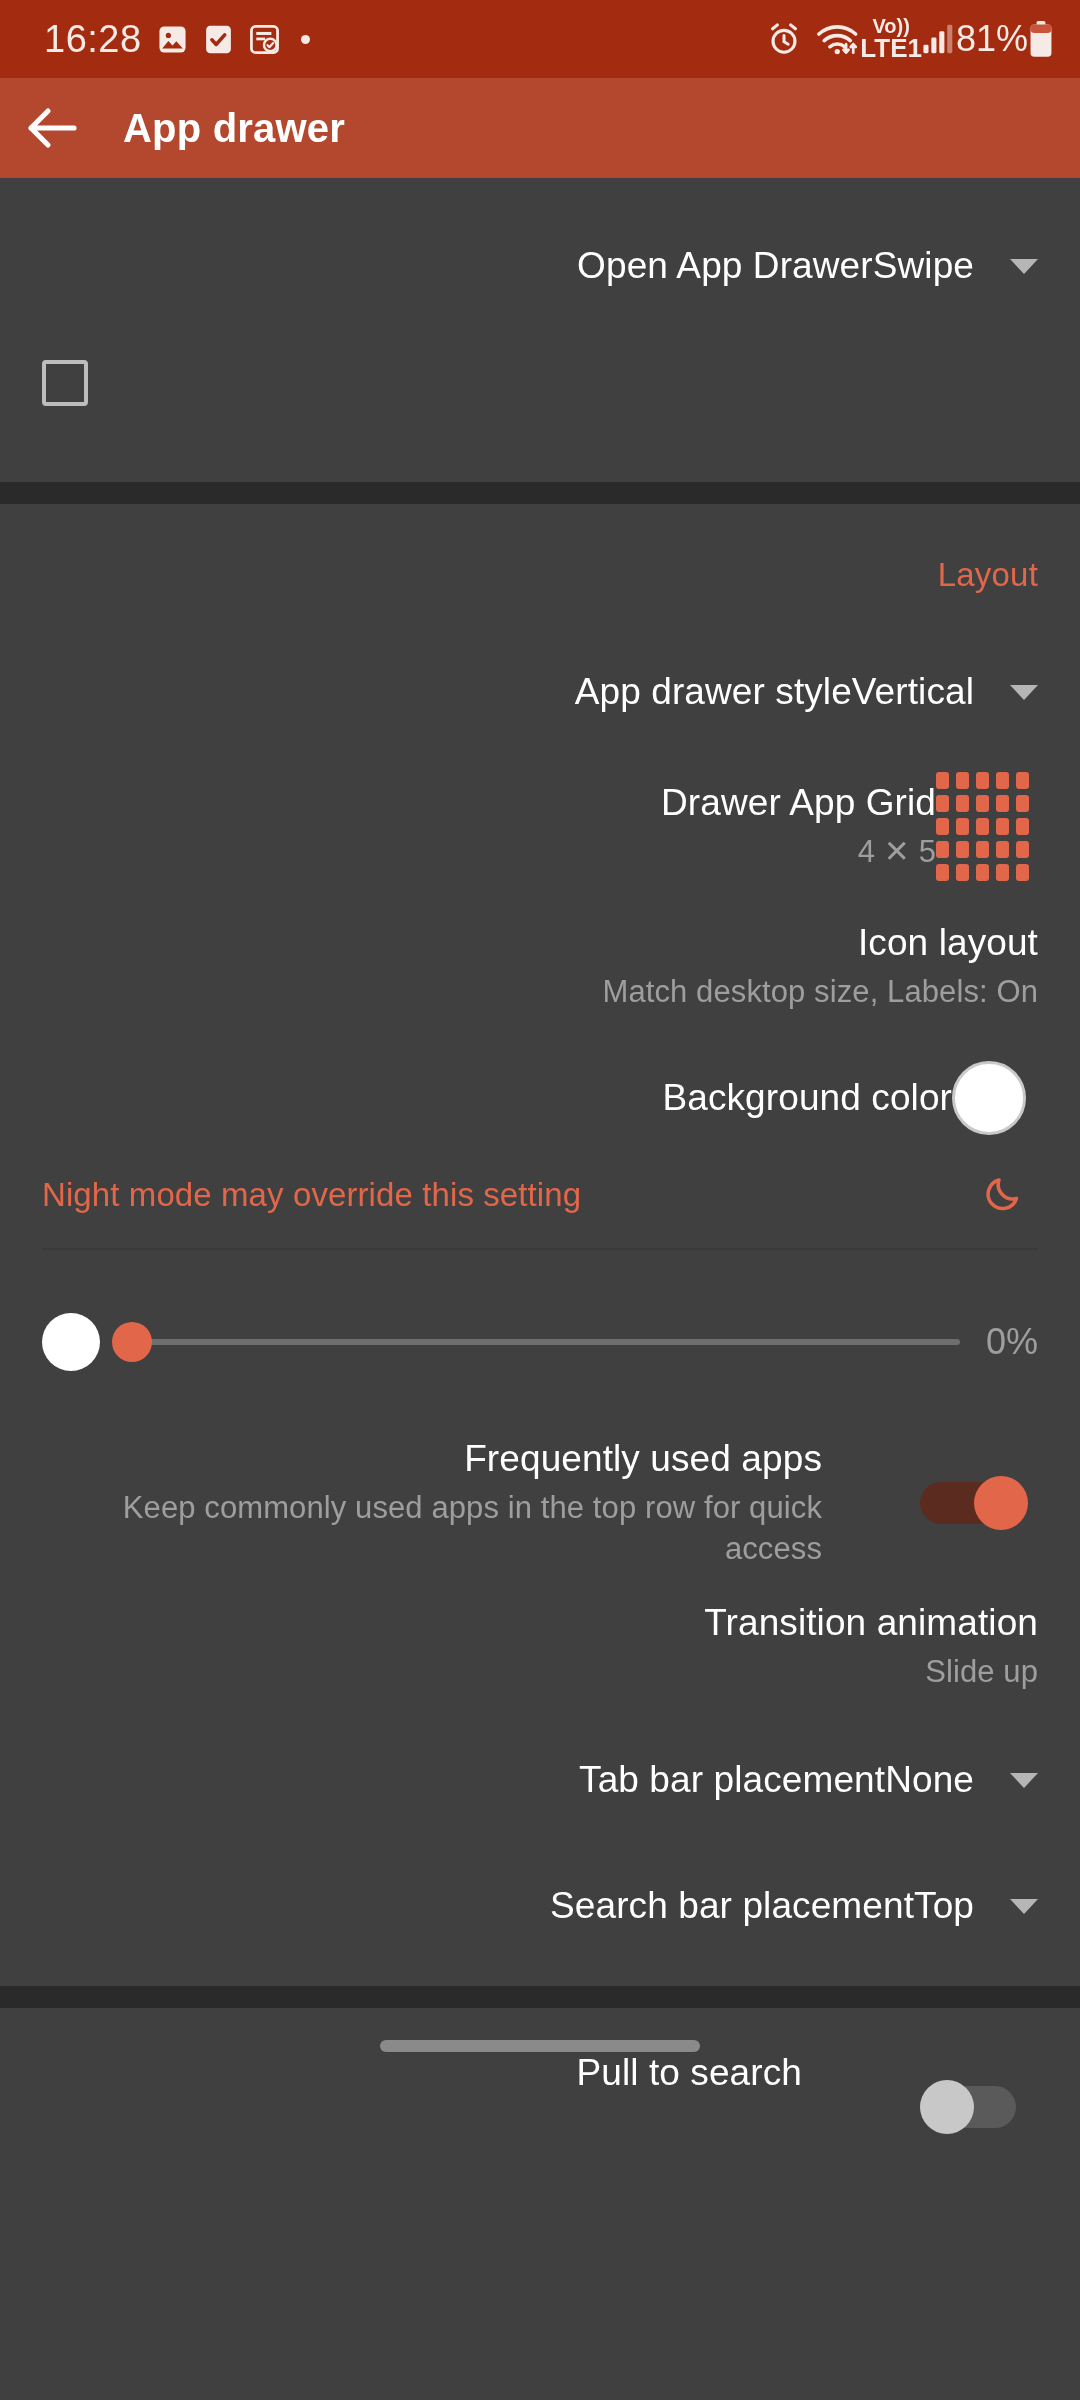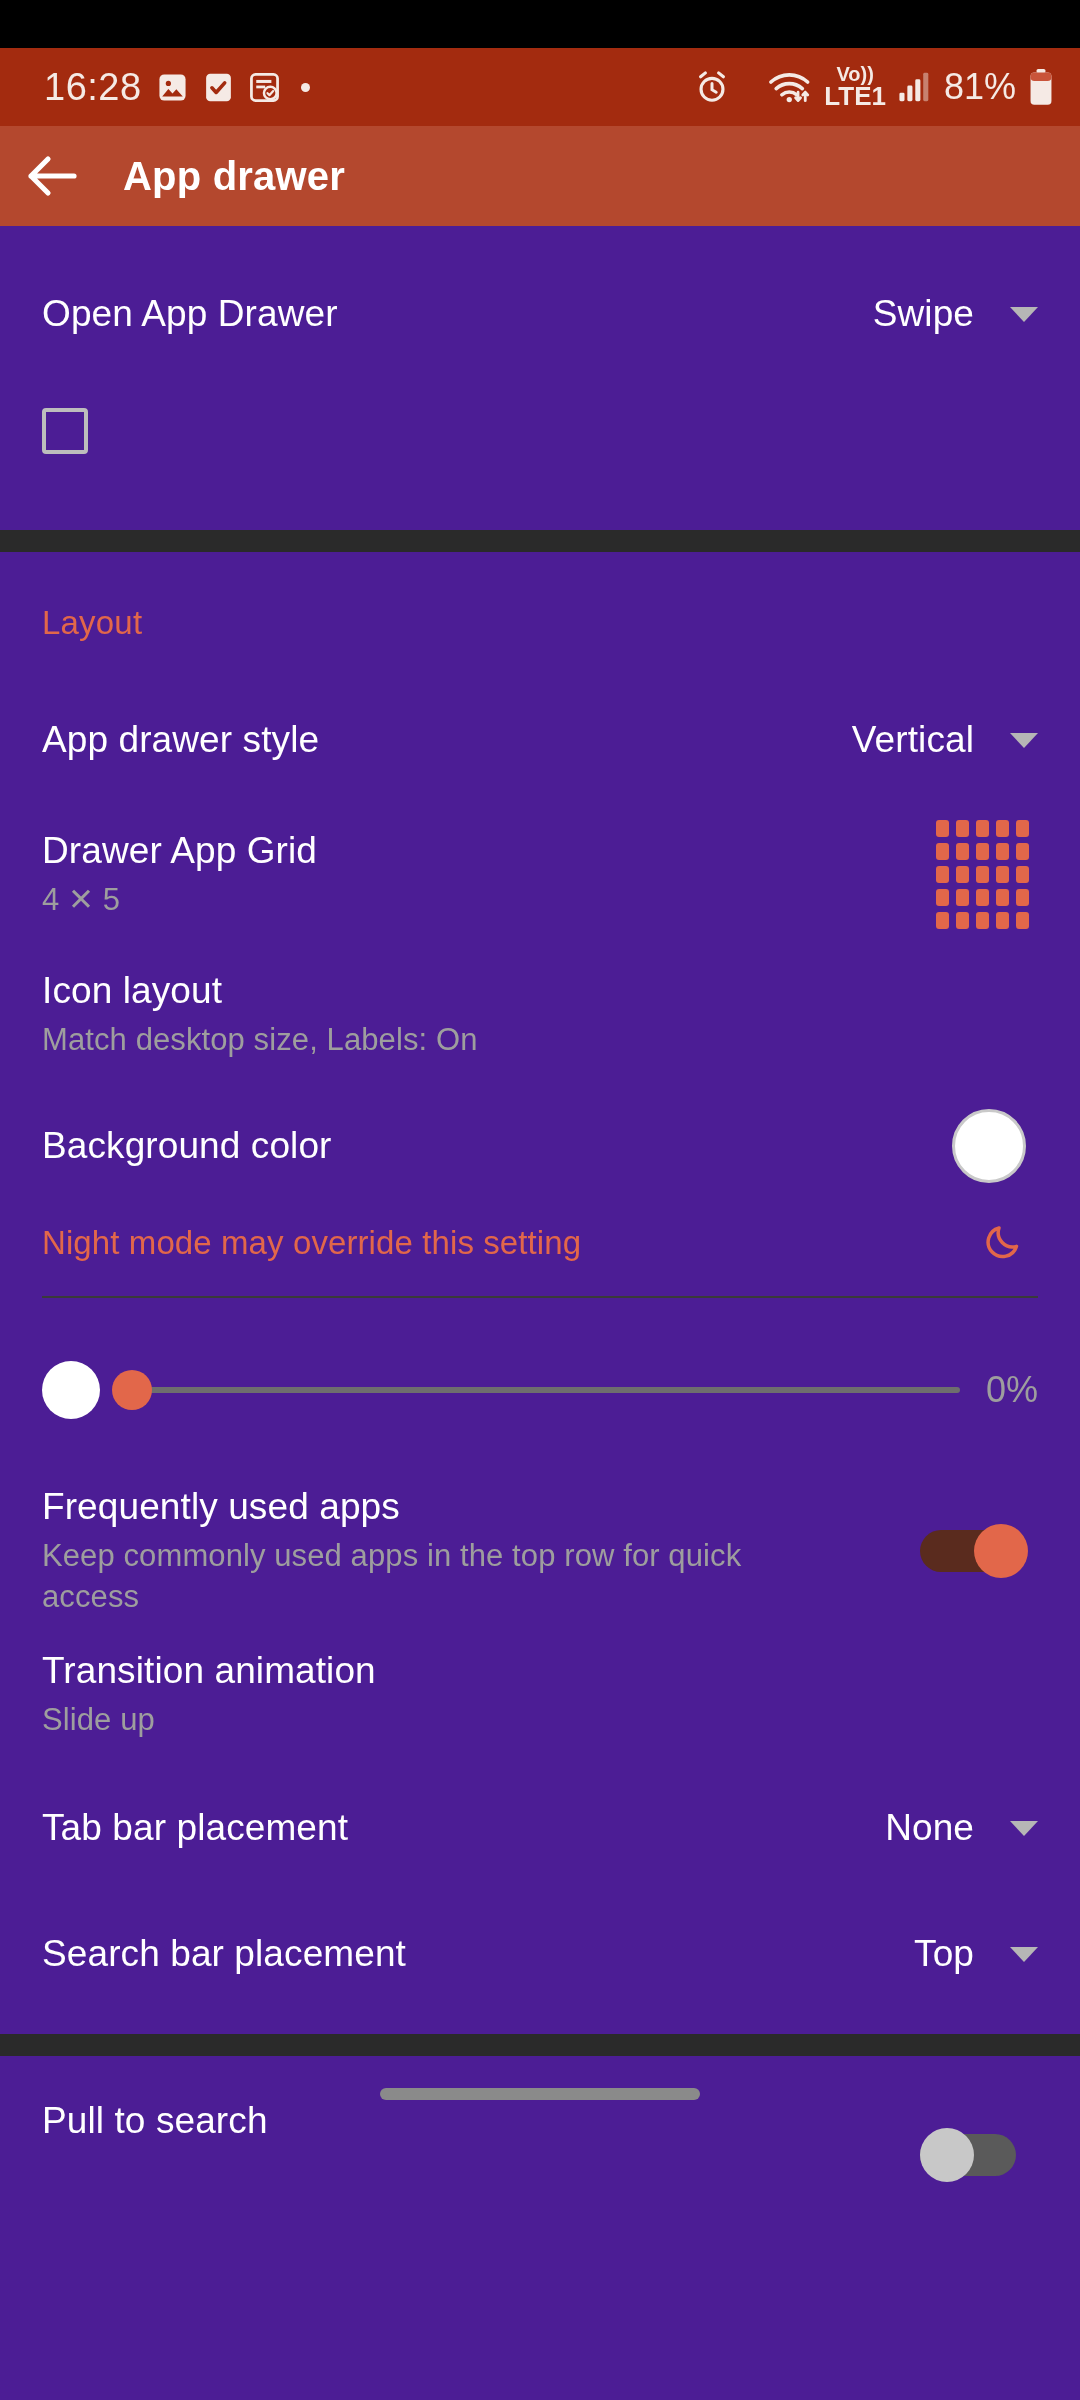--- a/index.html
+++ b/index.html
@@ -2,47 +2,47 @@
 <html><head>
 <meta charset="utf-8">
 <style>
   * { margin:0; padding:0; box-sizing:border-box; }
   html, body {
     width:1080px; height:2400px;
     background:#000;
     font-family:"Liberation Sans", sans-serif;
     overflow:hidden;
   }
-  .phone { width:1080px; height:2084px; position:relative; background:#111111;margin-top:48px; }
+  .phone { width:1080px; height:2084px; position:relative; background:#111111; }
 
   
   .statusbar {
     height:78px; background:#A32B0F; color:#F5EAE5;
     display:flex; align-items:center; padding:0 26px 0 44px;
   }
   .sb-left { display:flex; align-items:center; gap:14px; flex:1; }
-  .sb-right { display:flex; align-items:center; gap:12px; }
+  .sb-right { display:flex; align-items:center; gap:0; }
   .sb-time { font-size:38px; font-weight:400; letter-spacing:.5px; }
   .sb-ico { display:inline-flex; align-items:center; justify-content:center; }
   .dot-ind { width:9px; height:9px; border-radius:50%; background:#F5EAE5; display:inline-block; margin-left:6px;}
   .sb-batt-text { font-size:36px; font-weight:400; letter-spacing:0px; }
   .volte { display:flex; flex-direction:column; align-items:center; line-height:.95; }
   .volte .v1 { font-size:20px; font-weight:700; }
   .volte .v2 { font-size:26px; font-weight:700; }
 
   
   .appbar {
     height:100px; background:#B4482E; color:#FFF;
     display:flex; align-items:center; padding:0 17px;
   }
   .back-btn { width:70px; height:70px; display:flex; align-items:center; justify-content:center; }
   .appbar-title { font-size:40px; font-weight:700; margin-left:36px; letter-spacing:.2px; }
 
   
-  .content { background:#4c1d95; height:2222px; position:relative; }
+  .content { background:#404040; height:2222px; position:relative;text-align:right; }
   .sep { height:22px; background:#2A2A2A; }
 
   .row {
     display:flex; align-items:center; justify-content:space-between;
     padding:0 42px; min-height:88px;
   }
   .row-txt { flex:1; min-width:0; }
   .title {
     font-size:37px; color:#FFFFFF; font-weight:400; line-height:1.25; letter-spacing:.1px;
   }

